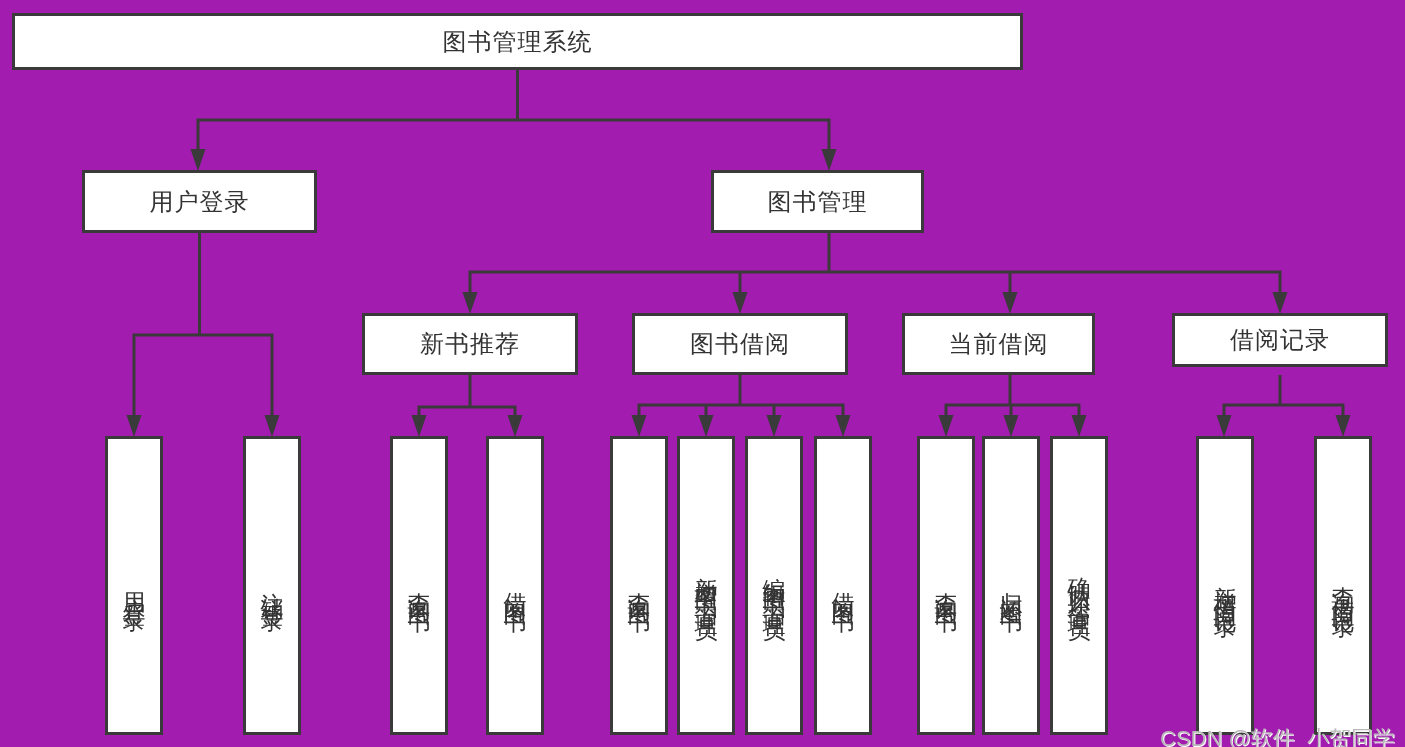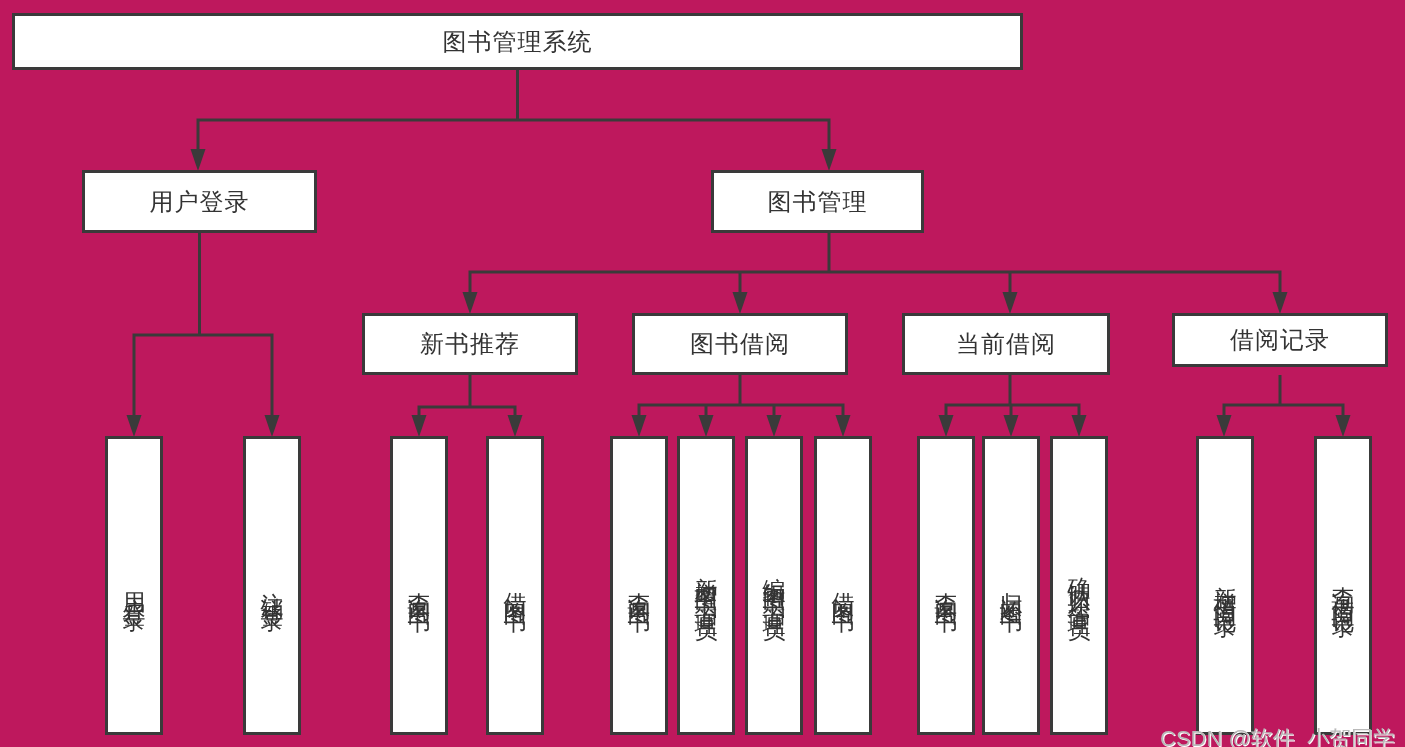--- a/index.html
+++ b/index.html
@@ -5,21 +5,21 @@
   html, body {
     margin: 0;
     padding: 0;
     background: #ffffff;
     font-family: "Liberation Sans", "DejaVu Sans", sans-serif;
   }
   #canvas {
     position: relative;
     width: 1405px;
     height: 747px;
-    background: #be185d;
+    background: #a21caf;
     overflow: hidden;
   }
   #connector-svg {
     position: absolute;
     left: 0;
     top: 0;
     z-index: 1;
   }
   .hbox {
     position: absolute;
@@ -126,21 +126,21 @@
   <div class="hbox" style="left:711px;top:170px;width:213px;height:63px">
     <span>图书管理</span>
   </div>
 
   <div class="hbox" style="left:632px;top:313px;width:216px;height:62px">
     <span>图书借阅</span>
   </div>
   <div class="hbox" style="left:362px;top:313px;width:216px;height:62px">
     <span>新书推荐</span>
   </div>
-  <div class="hbox" style="left:902px;top:313px;width:208px;height:62px">
+  <div class="hbox" style="left:902px;top:313px;width:193px;height:62px">
     <span>当前借阅</span>
   </div>
   <div class="hbox" style="left:1172px;top:313px;width:216px;height:54px">
     <span>借阅记录</span>
   </div>
 
   <div class="vbox" style="left:105px">
     <span class="vtext">用户登录</span>
   </div>
   <div class="vbox" style="left:243px">

